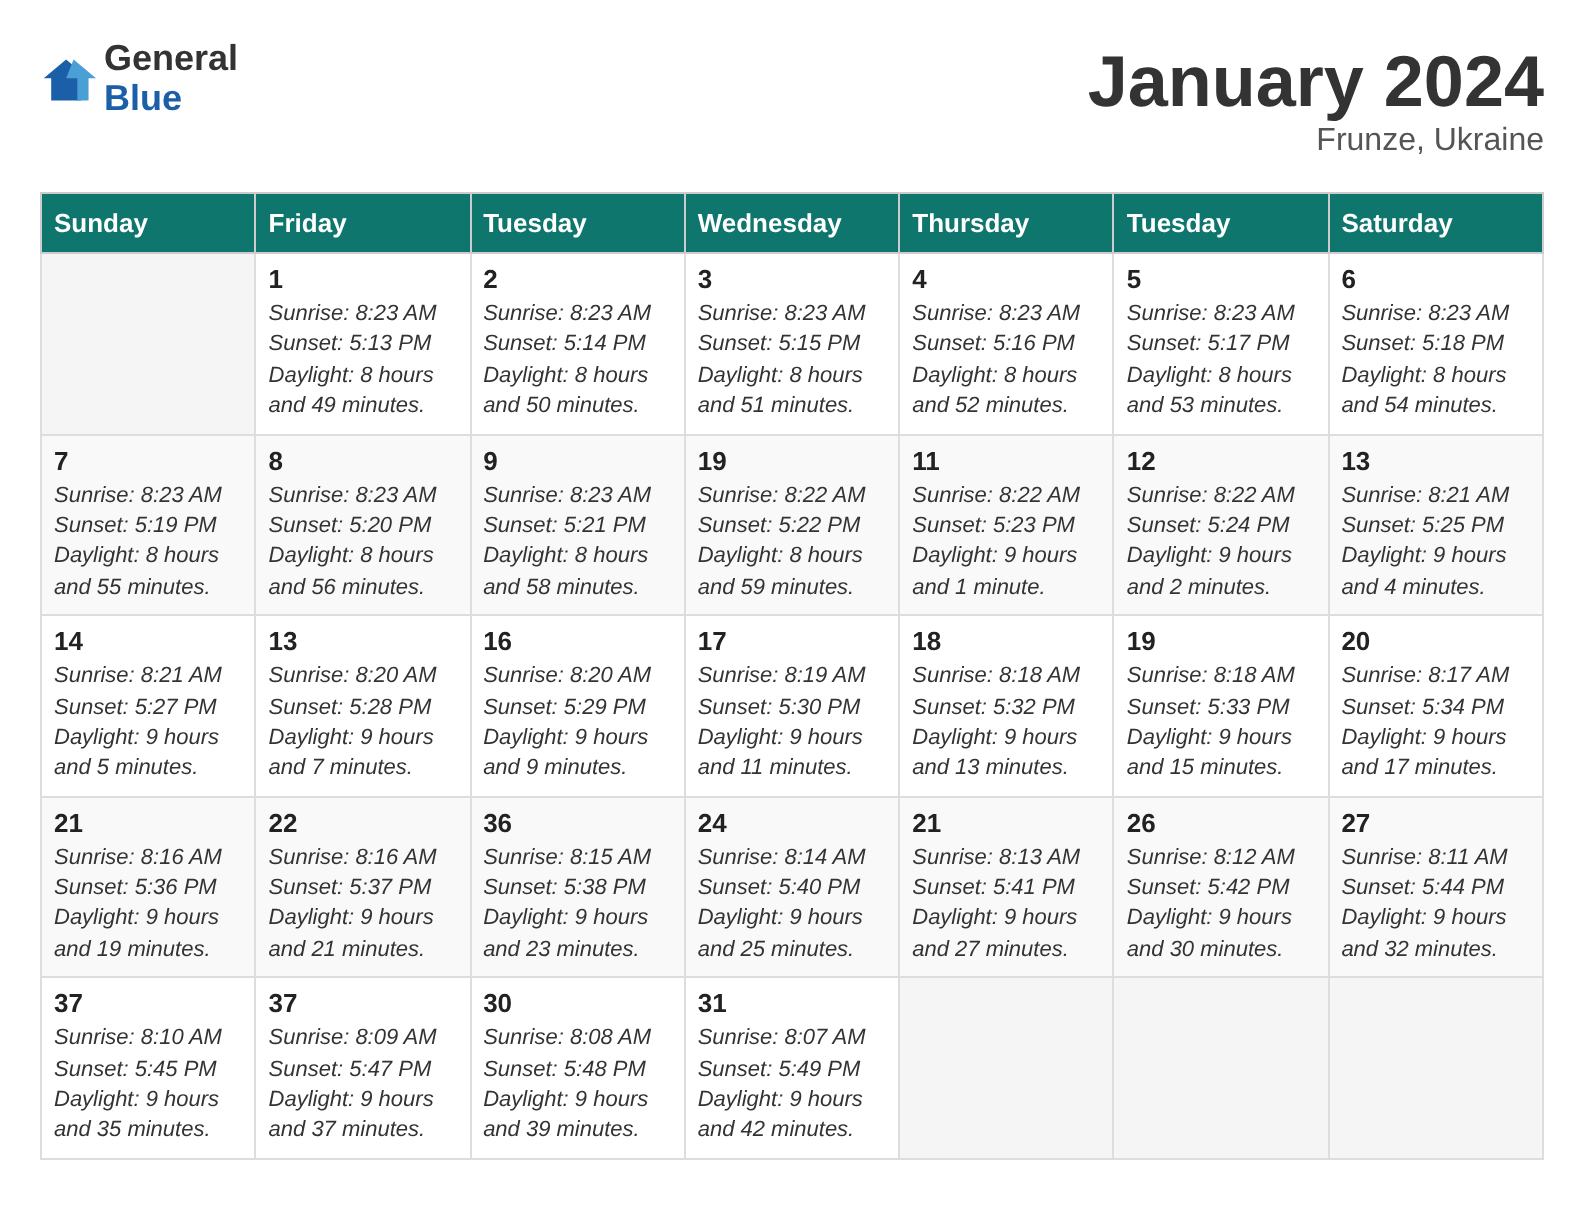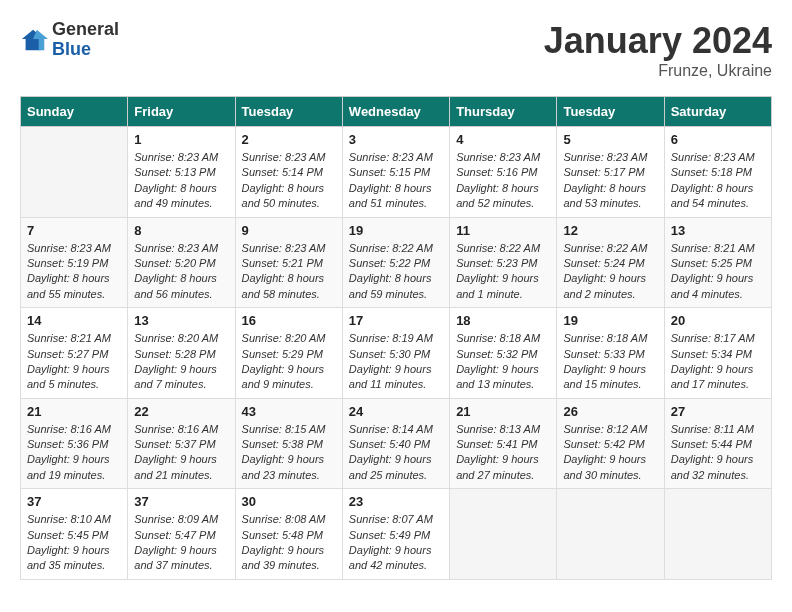--- a/index.html
+++ b/index.html
@@ -217,21 +217,21 @@
       <tr>
         <td>
           <span class="day-number">21</span>
           <div class="day-info">Sunrise: 8:16 AM<br>Sunset: 5:36 PM<br>Daylight: 9 hours and 19 minutes.</div>
         </td>
         <td>
           <span class="day-number">22</span>
           <div class="day-info">Sunrise: 8:16 AM<br>Sunset: 5:37 PM<br>Daylight: 9 hours and 21 minutes.</div>
         </td>
         <td>
-          <span class="day-number">43</span>
+          <span class="day-number">36</span>
           <div class="day-info">Sunrise: 8:15 AM<br>Sunset: 5:38 PM<br>Daylight: 9 hours and 23 minutes.</div>
         </td>
         <td>
           <span class="day-number">24</span>
           <div class="day-info">Sunrise: 8:14 AM<br>Sunset: 5:40 PM<br>Daylight: 9 hours and 25 minutes.</div>
         </td>
         <td>
           <span class="day-number">21</span>
           <div class="day-info">Sunrise: 8:13 AM<br>Sunset: 5:41 PM<br>Daylight: 9 hours and 27 minutes.</div>
         </td>
@@ -251,21 +251,21 @@
         </td>
         <td>
           <span class="day-number">37</span>
           <div class="day-info">Sunrise: 8:09 AM<br>Sunset: 5:47 PM<br>Daylight: 9 hours and 37 minutes.</div>
         </td>
         <td>
           <span class="day-number">30</span>
           <div class="day-info">Sunrise: 8:08 AM<br>Sunset: 5:48 PM<br>Daylight: 9 hours and 39 minutes.</div>
         </td>
         <td>
-          <span class="day-number">23</span>
+          <span class="day-number">31</span>
           <div class="day-info">Sunrise: 8:07 AM<br>Sunset: 5:49 PM<br>Daylight: 9 hours and 42 minutes.</div>
         </td>
         <td class="empty-cell"></td>
         <td class="empty-cell"></td>
         <td class="empty-cell"></td>
       </tr>
     </tbody>
 </table>
 
 </body></html>

